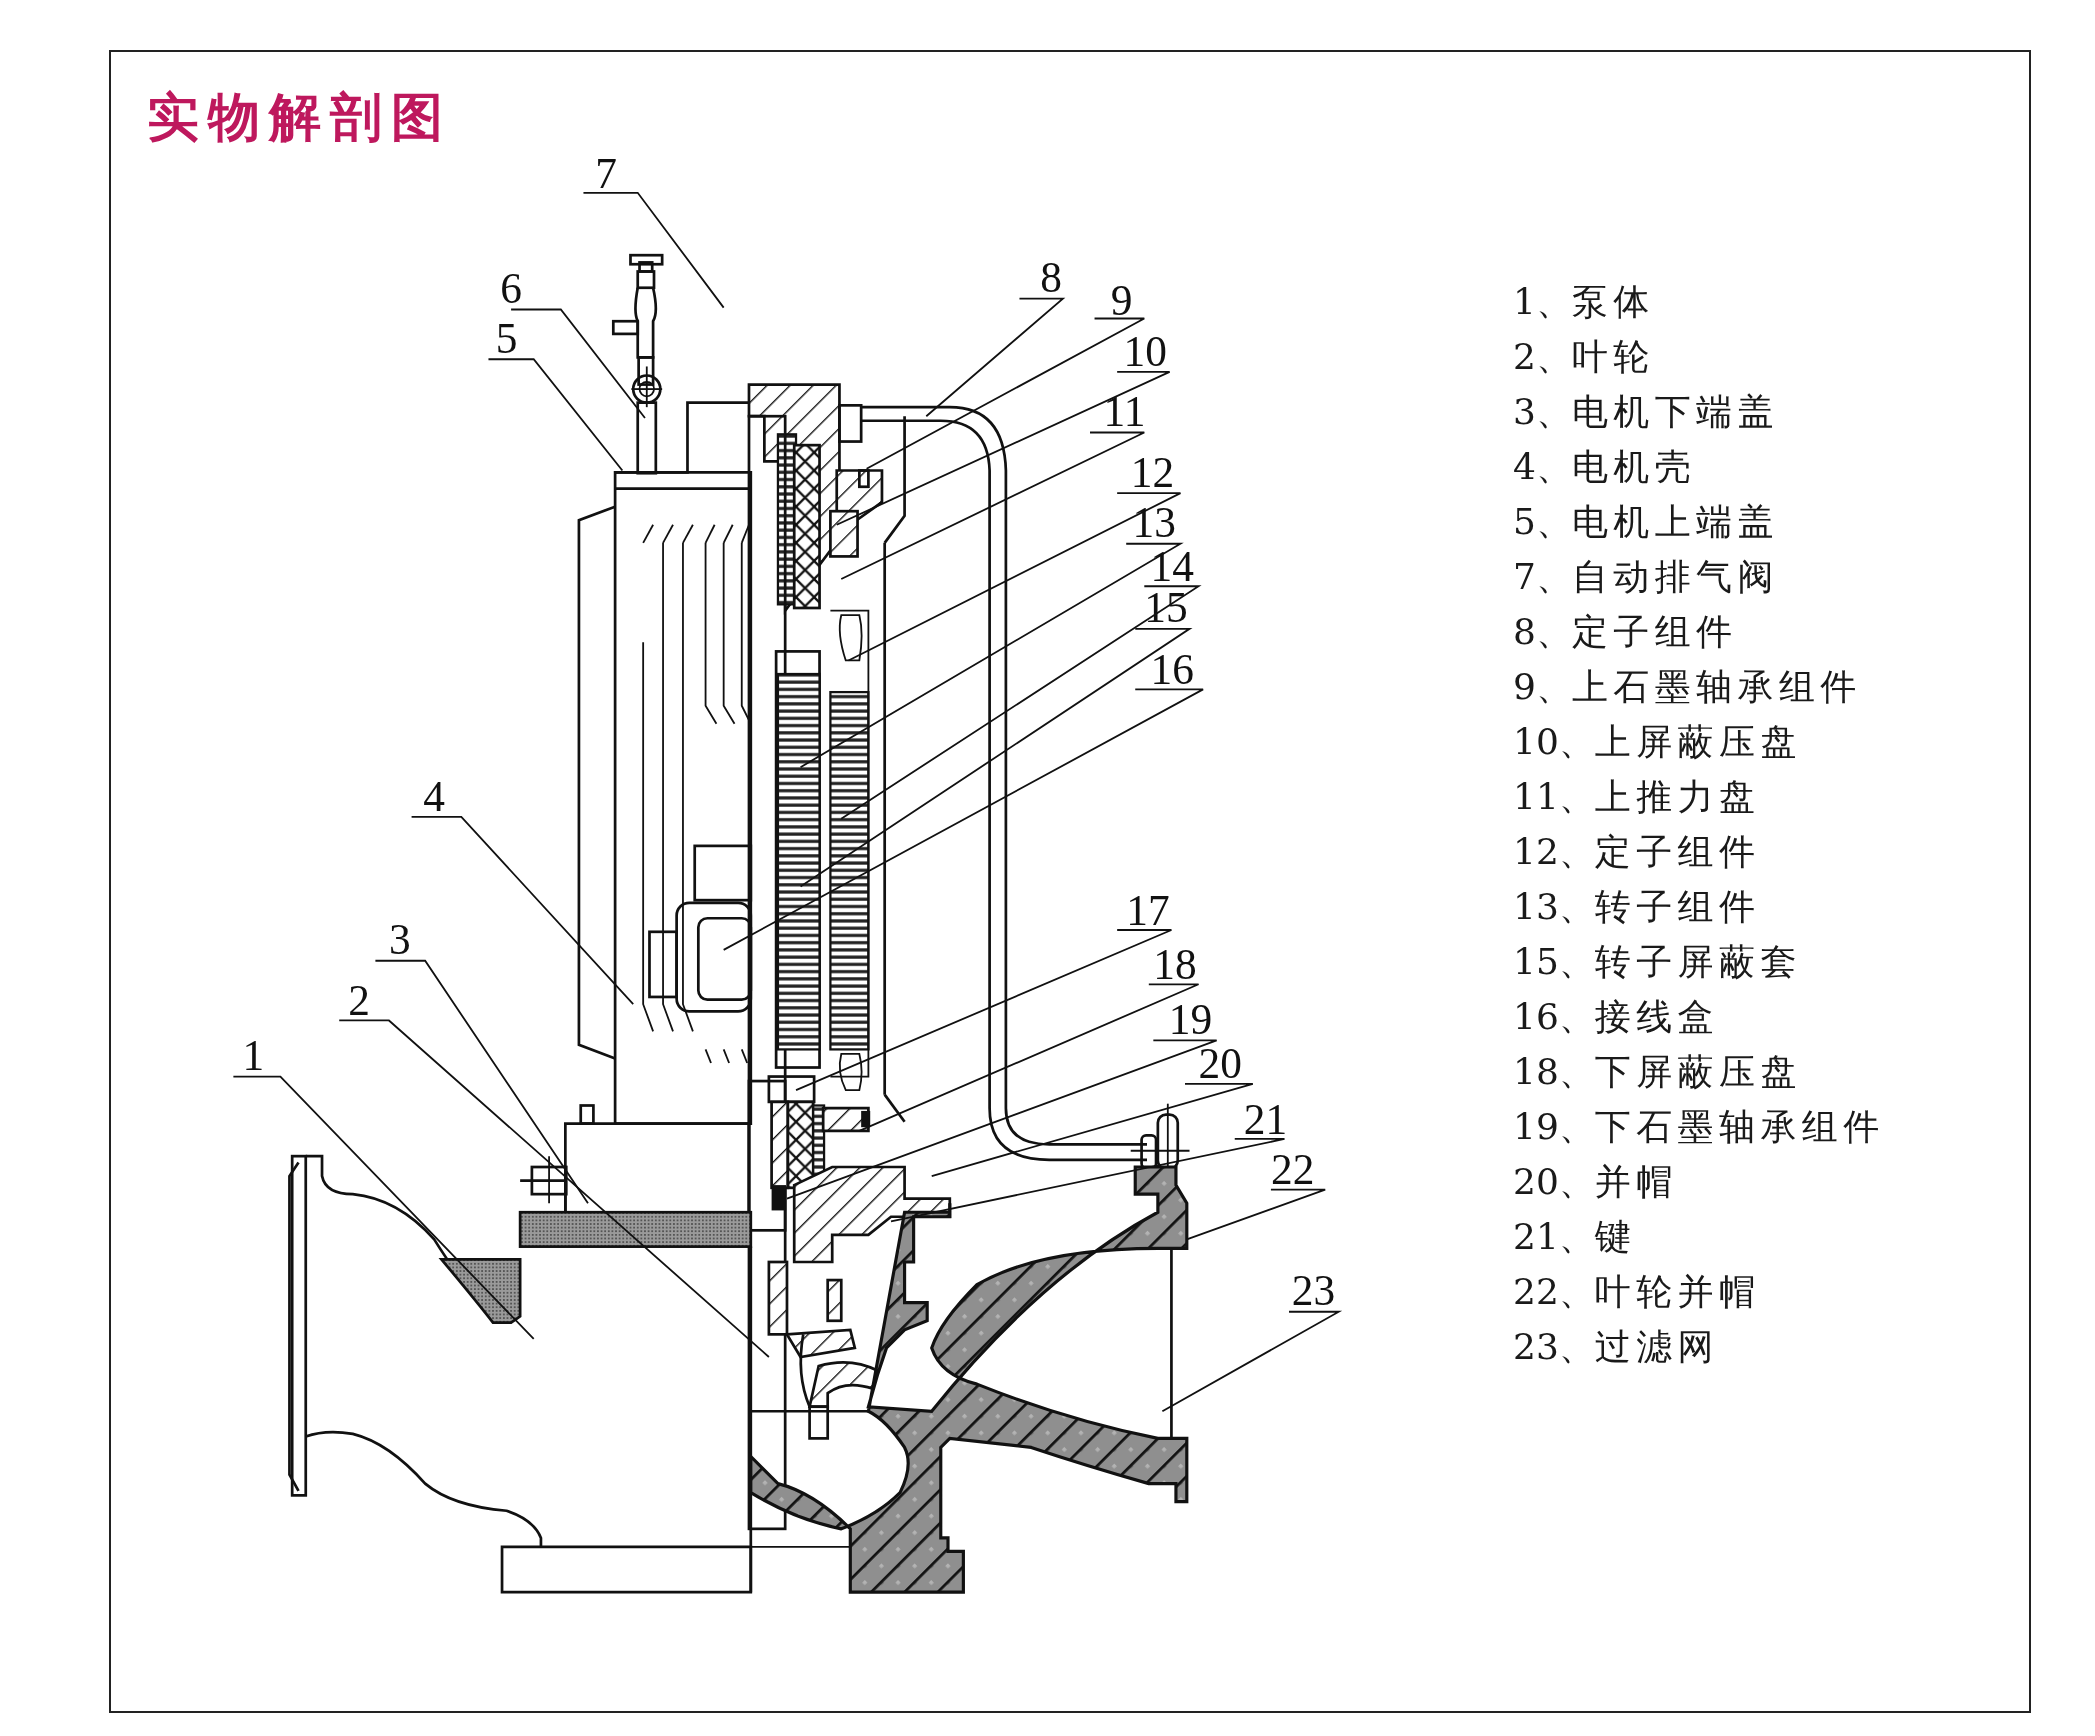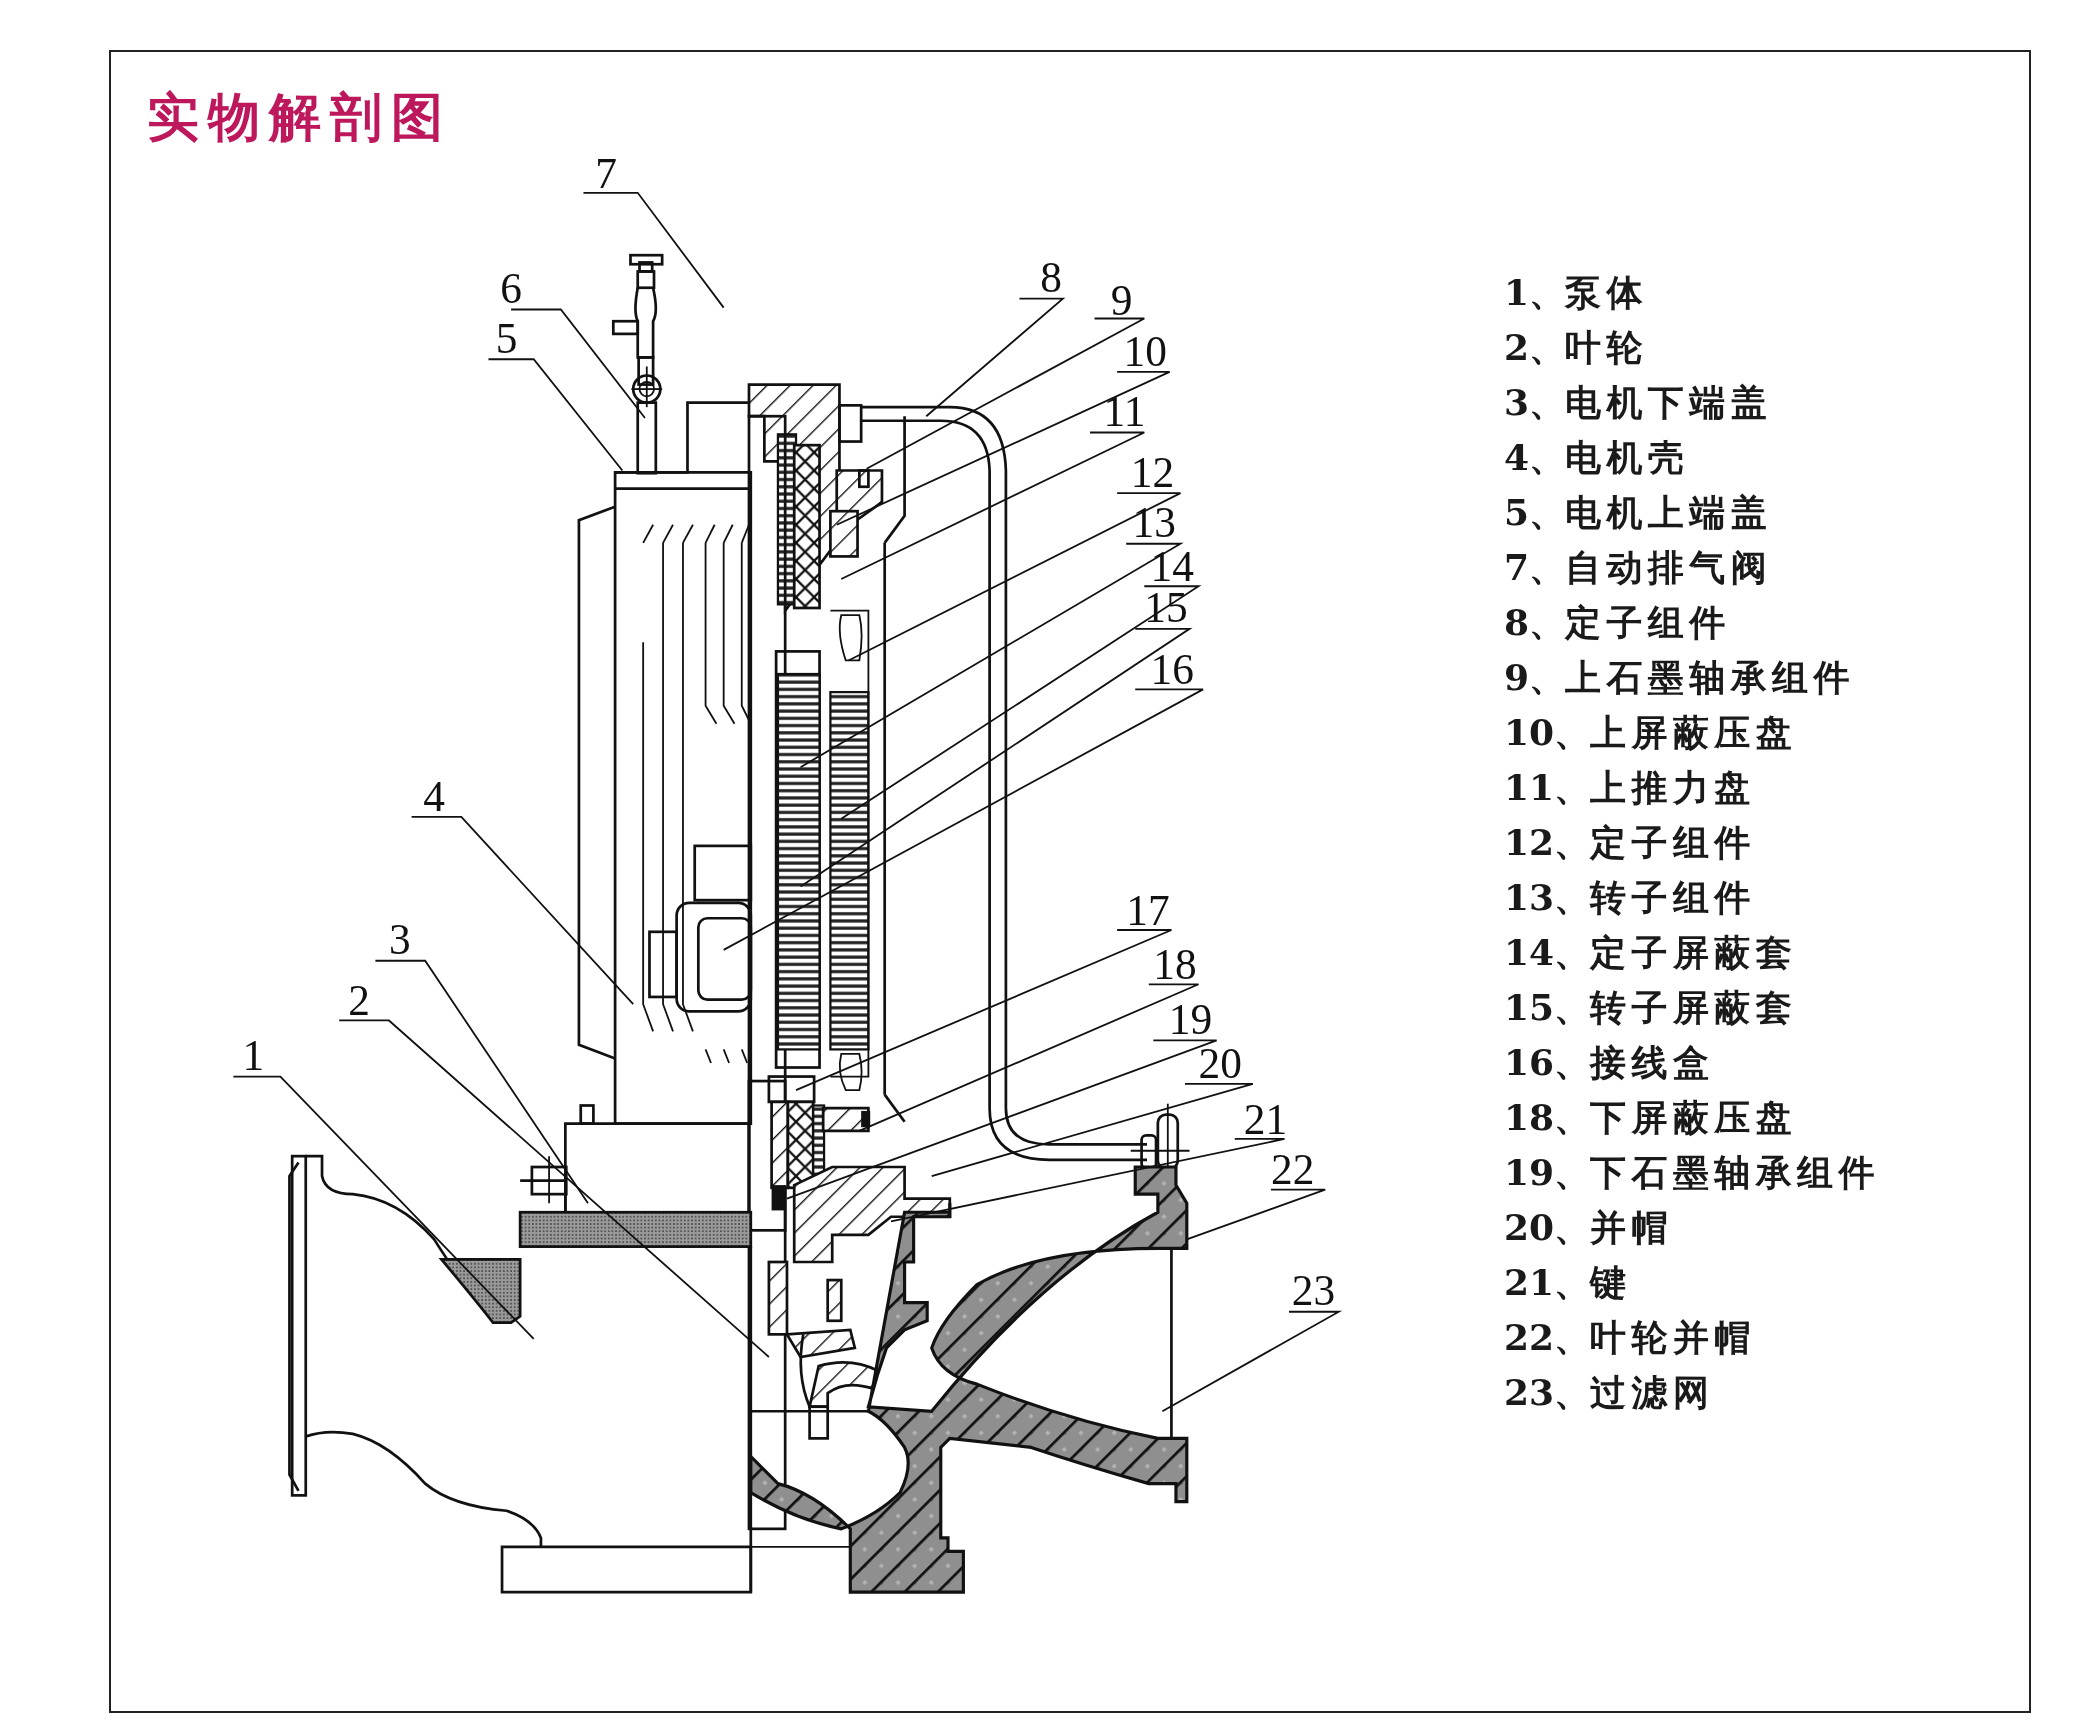--- a/index.html
+++ b/index.html
@@ -3,21 +3,21 @@
 <meta charset="utf-8">
 <style>
   html, body { margin:0; padding:0; background:#ffffff; }
   body { width:2095px; height:1737px; position:relative; overflow:hidden;
          font-family:"DejaVu Serif","Liberation Serif",serif; color:#1a1a1a; }
   #frame { position:absolute; left:109px; top:50px; width:1922px; height:1663px;
            border:2.7px solid #222; box-sizing:border-box; }
   #title { position:absolute; left:147px; top:83px; font-family:"DejaVu Sans","Liberation Sans",sans-serif;
            font-weight:bold; font-size:52px; letter-spacing:9px; color:#be185d; }
   #drawing { position:absolute; left:0; top:0; }
-  #legend { position:absolute; left:1497px; top:258px; margin:7px; padding:0; list-style:none;font-weight:bold; }
+  #legend { position:absolute; left:1497px; top:258px; margin:16px; padding:0; list-style:none; }
   #legend li { height:55px; line-height:55px; font-size:36px; white-space:nowrap; letter-spacing:5.4px; }
   #legend .num { display:inline-block; letter-spacing:0; }
   .lbl { font-family:"Liberation Serif","DejaVu Serif",serif; font-size:48px; fill:#111; }
   .ln { stroke:#111; stroke-width:3; fill:none; }
   .thin { stroke:#111; stroke-width:2; fill:none; }
   .hatch { fill:url(#hatch); stroke:#111; stroke-width:3; }
   .xhatch { fill:url(#xhatch); stroke:#111; stroke-width:3; }
   .cast { fill:url(#cast); stroke:#111; stroke-width:3.5; }
   .dot { fill:url(#dots); stroke:#111; stroke-width:3; }
   .lam { fill:url(#lam); stroke:#111; stroke-width:2.5; }
@@ -267,21 +267,20 @@
   <li><span class="num">3、</span><span>电机下端盖</span></li>
   <li><span class="num">4、</span><span>电机壳</span></li>
   <li><span class="num">5、</span><span>电机上端盖</span></li>
   <li><span class="num">7、</span><span>自动排气阀</span></li>
   <li><span class="num">8、</span><span>定子组件</span></li>
   <li><span class="num">9、</span><span>上石墨轴承组件</span></li>
   <li><span class="num">10、</span><span>上屏蔽压盘</span></li>
   <li><span class="num">11、</span><span>上推力盘</span></li>
   <li><span class="num">12、</span><span>定子组件</span></li>
   <li><span class="num">13、</span><span>转子组件</span></li>
-  <li><span class="num">14、</span><span>定子屏蔽套</span></li>
   <li><span class="num">15、</span><span>转子屏蔽套</span></li>
   <li><span class="num">16、</span><span>接线盒</span></li>
   <li><span class="num">18、</span><span>下屏蔽压盘</span></li>
   <li><span class="num">19、</span><span>下石墨轴承组件</span></li>
   <li><span class="num">20、</span><span>并帽</span></li>
   <li><span class="num">21、</span><span>键</span></li>
   <li><span class="num">22、</span><span>叶轮并帽</span></li>
   <li><span class="num">23、</span><span>过滤网</span></li>
 </ul>
 

